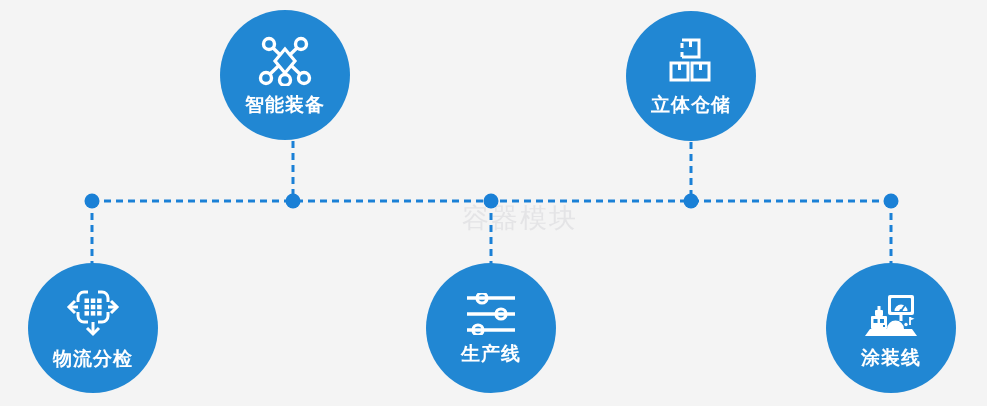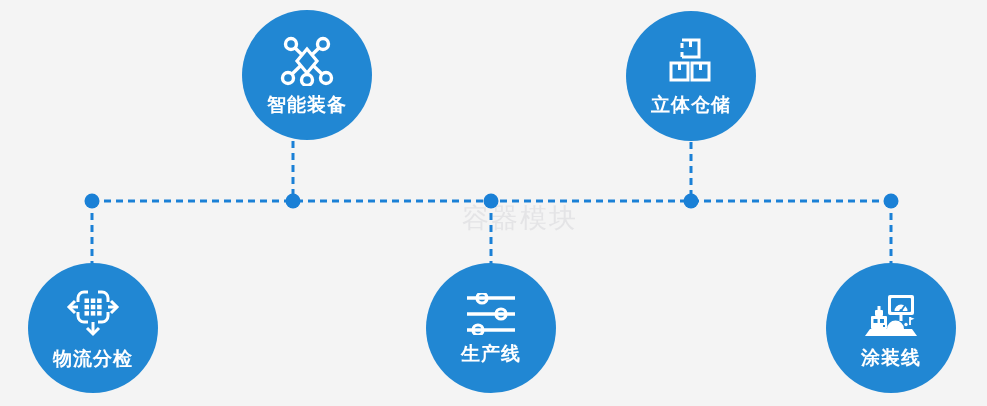--- a/index.html
+++ b/index.html
@@ -57,21 +57,21 @@
     margin-bottom:9px;
   }
   .node .label{
     color:var(--label-text);
     font-size:19px;
     font-weight:bold;
     letter-spacing:1px;
     line-height:1;
     white-space:nowrap;
   }
-  .n1{left:242px;top:10px;}
+  .n1{left:220px;top:10px;}
   .n2{left:626px;top:11px;}
   .n3{left:28px;top:263px;}
   .n4{left:426px;top:263px;}
   .n5{left:826px;top:263px;text-align:right;}
   .ic-stroke{stroke:var(--icon-stroke);fill:none;}
   .ic-fillblue{fill:var(--circle-fill);}
   .ic-white{fill:var(--icon-stroke);}
 </style>
 </head>
 <body>

